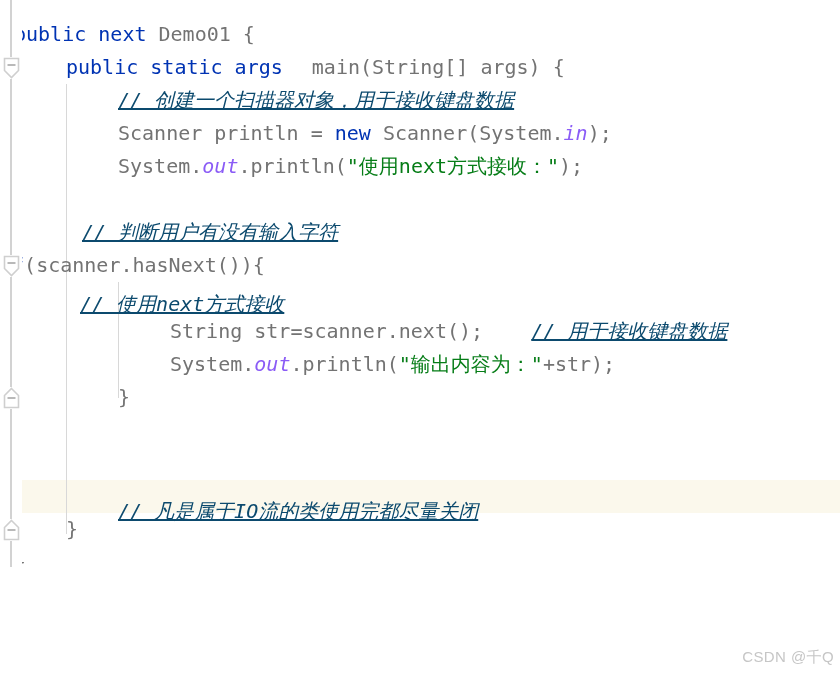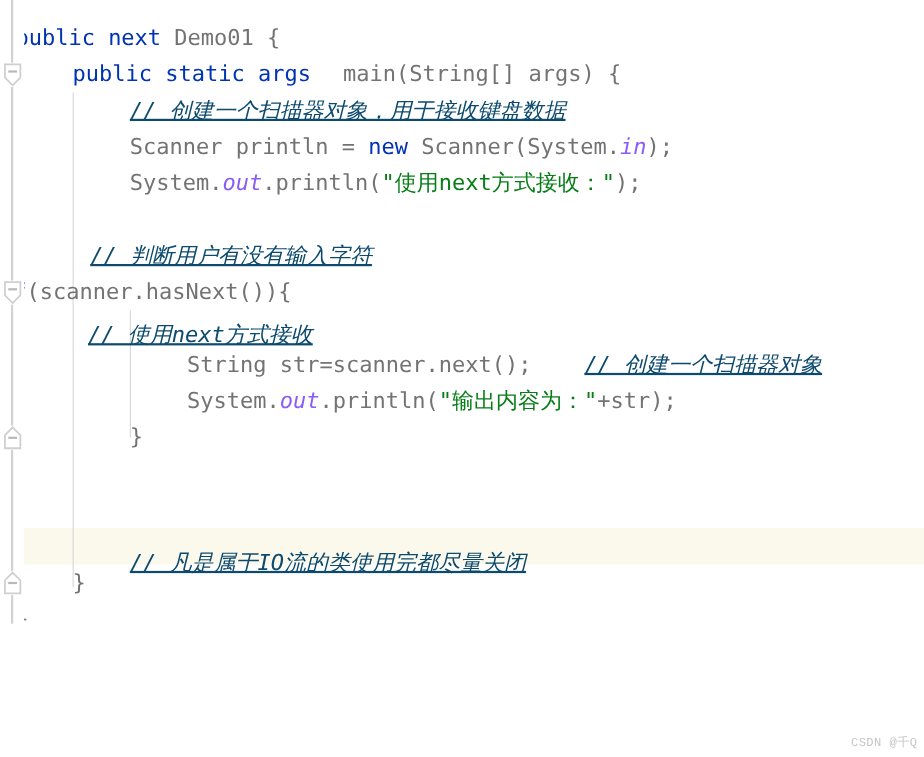--- a/index.html
+++ b/index.html
@@ -88,23 +88,23 @@
   .tok-plain   { color: #737373; }
   .tok-method  { color: #737373; padding-left: 17px; }
   .tok-field   { color: #8b5cf6; font-style: italic; }
   .tok-string  { color: #067d17; }
   .tok-comment { color: #0c4a6e; font-style: italic; text-decoration: underline; }
 
   
   #watermark {
     position: absolute;
     right: 6px;
-    bottom: 6px;
-    font-family: Liberation Mono, monospace;
-    font-size: 11px;
+    bottom: 21px;
+    font-family: Liberation Sans, sans-serif;
+    font-size: 15px;
     color: #c6c6c6;
     letter-spacing: 0.4px;
     z-index: 5;
     white-space: pre;
   }
 </style>
 </head>
 <body>
 
 <div id="editor">
@@ -153,21 +153,21 @@
   <div id="code-layer">
       <div class="code-line" style="top: 18px; padding-left: 14px;"><span class="tok-kw">public</span><span class="tok-plain"> </span><span class="tok-kw">next</span><span class="tok-plain"> Demo01 {</span></div>
       <div class="code-line" style="top: 51px; padding-left: 66px;"><span class="tok-kw">public</span><span class="tok-plain"> </span><span class="tok-kw">static</span><span class="tok-plain"> </span><span class="tok-kw">args</span><span class="tok-plain"> </span><span class="tok-method">main</span><span class="tok-plain">(String[] args) {</span></div>
       <div class="code-line" style="top: 84px; padding-left: 118px;"><span class="tok-comment">// 创建一个扫描器对象，用于接收键盘数据</span></div>
       <div class="code-line" style="top: 117px; padding-left: 118px;"><span class="tok-plain">Scanner println = </span><span class="tok-kw">new</span><span class="tok-plain"> Scanner(System.</span><span class="tok-field">in</span><span class="tok-plain">);</span></div>
       <div class="code-line" style="top: 150px; padding-left: 118px;"><span class="tok-plain">System.</span><span class="tok-field">out</span><span class="tok-plain">.println(</span><span class="tok-string">"使用next方式接收："</span><span class="tok-plain">);</span></div>
       <div class="code-line" style="top: 183px; padding-left: 118px;"></div>
       <div class="code-line" style="top: 216px; padding-left: 82px;"><span class="tok-comment">// 判断用户有没有输入字符</span></div>
       <div class="code-line" style="top: 249px; "><span class="tok-kw">if</span><span class="tok-plain">(scanner.hasNext()){</span></div>
       <div class="code-line" style="top: 288px; padding-left: 80px;"><span class="tok-comment">// 使用next方式接收</span></div>
-      <div class="code-line" style="top: 315px; padding-left: 170px;"><span class="tok-plain">String str=scanner.next();</span><span class="tok-plain">    </span><span class="tok-comment">// 创建一个扫描器对象</span></div>
+      <div class="code-line" style="top: 315px; padding-left: 170px;"><span class="tok-plain">String str=scanner.next();</span><span class="tok-plain">    </span><span class="tok-comment">// 用于接收键盘数据</span></div>
       <div class="code-line" style="top: 348px; padding-left: 170px;"><span class="tok-plain">System.</span><span class="tok-field">out</span><span class="tok-plain">.println(</span><span class="tok-string">"输出内容为："</span><span class="tok-plain">+str);</span></div>
       <div class="code-line" style="top: 381px; padding-left: 118px;"><span class="tok-plain">}</span></div>
       <div class="code-line" style="top: 414px; padding-left: 118px;"></div>
       <div class="code-line" style="top: 447px; padding-left: 118px; margin-top: 48px;"><span class="tok-comment">// 凡是属于IO流的类使用完都尽量关闭</span></div>
       <div class="code-line" style="top: 513px; padding-left: 66px;"><span class="tok-plain">}</span></div>
       <div class="code-line" style="top: 546px; padding-left: 14px;"><span class="tok-plain">}</span></div>
     </div>
 
   <div id="watermark">CSDN @千Q</div>
 </div>

